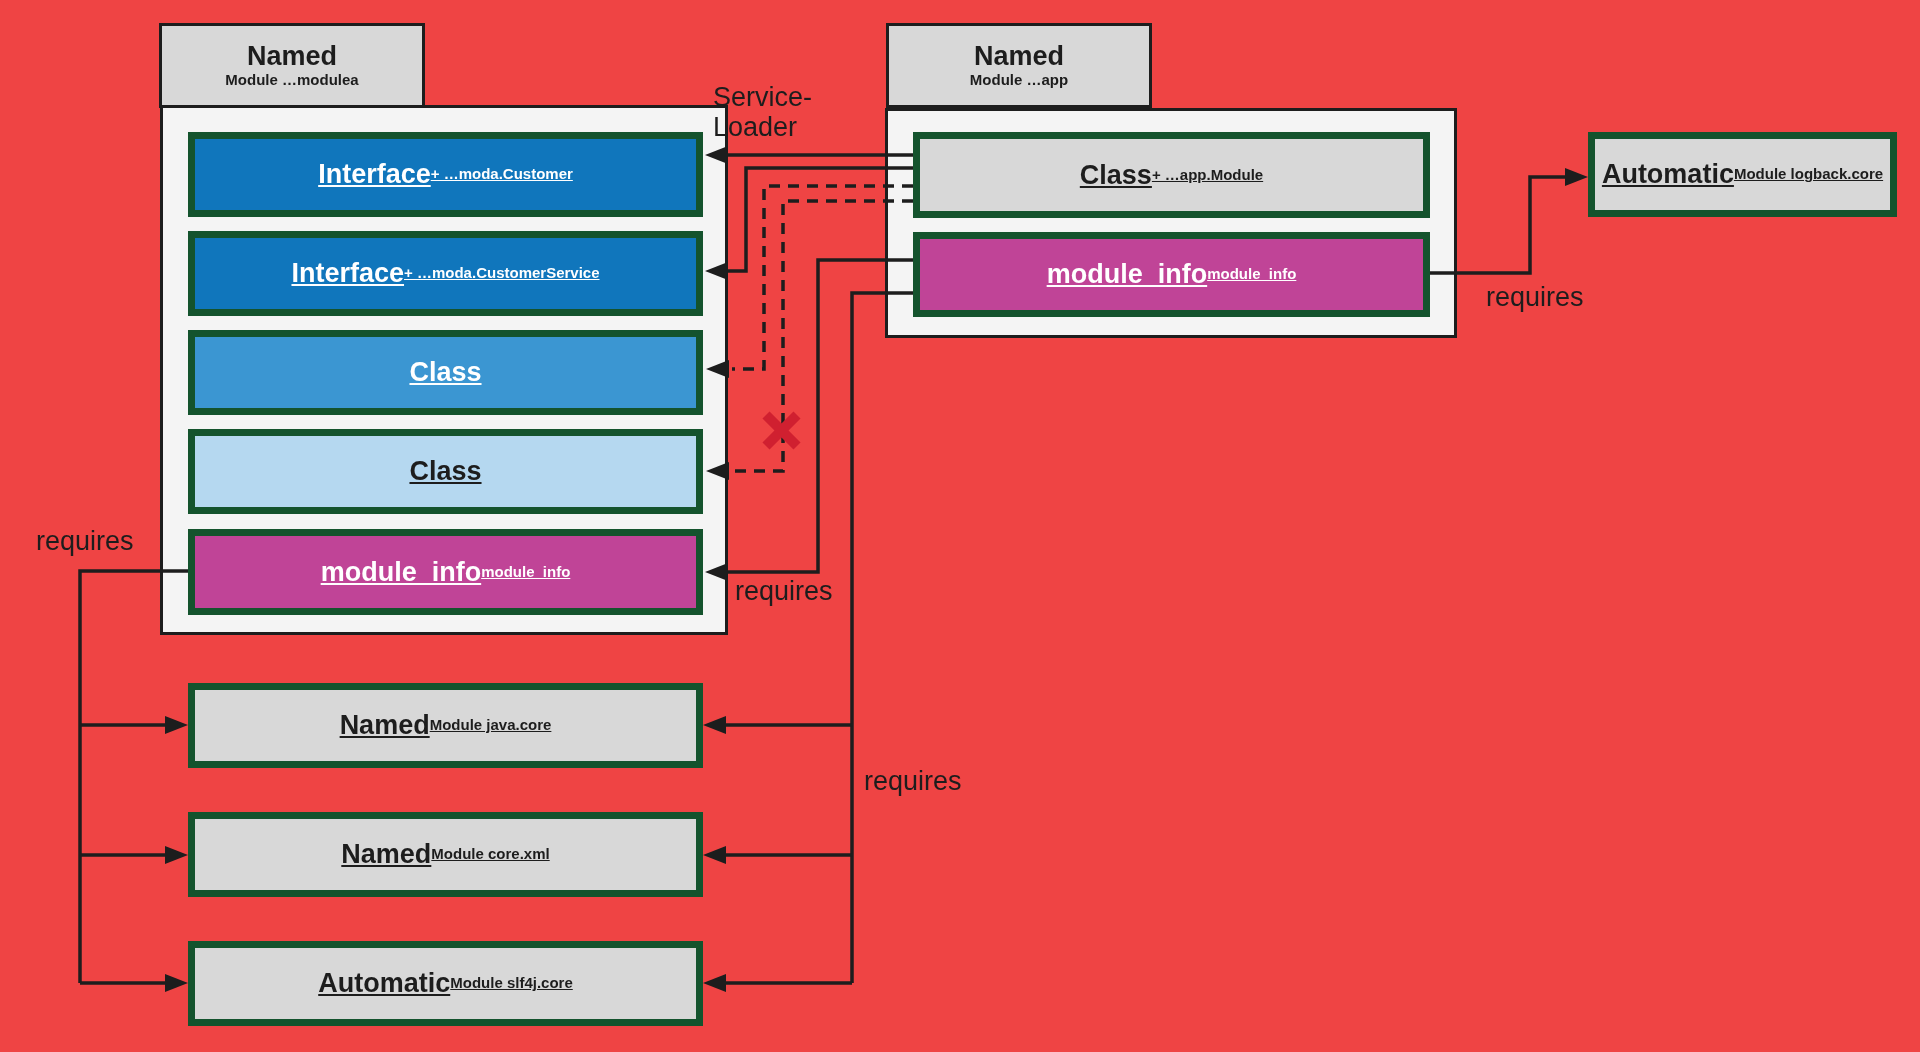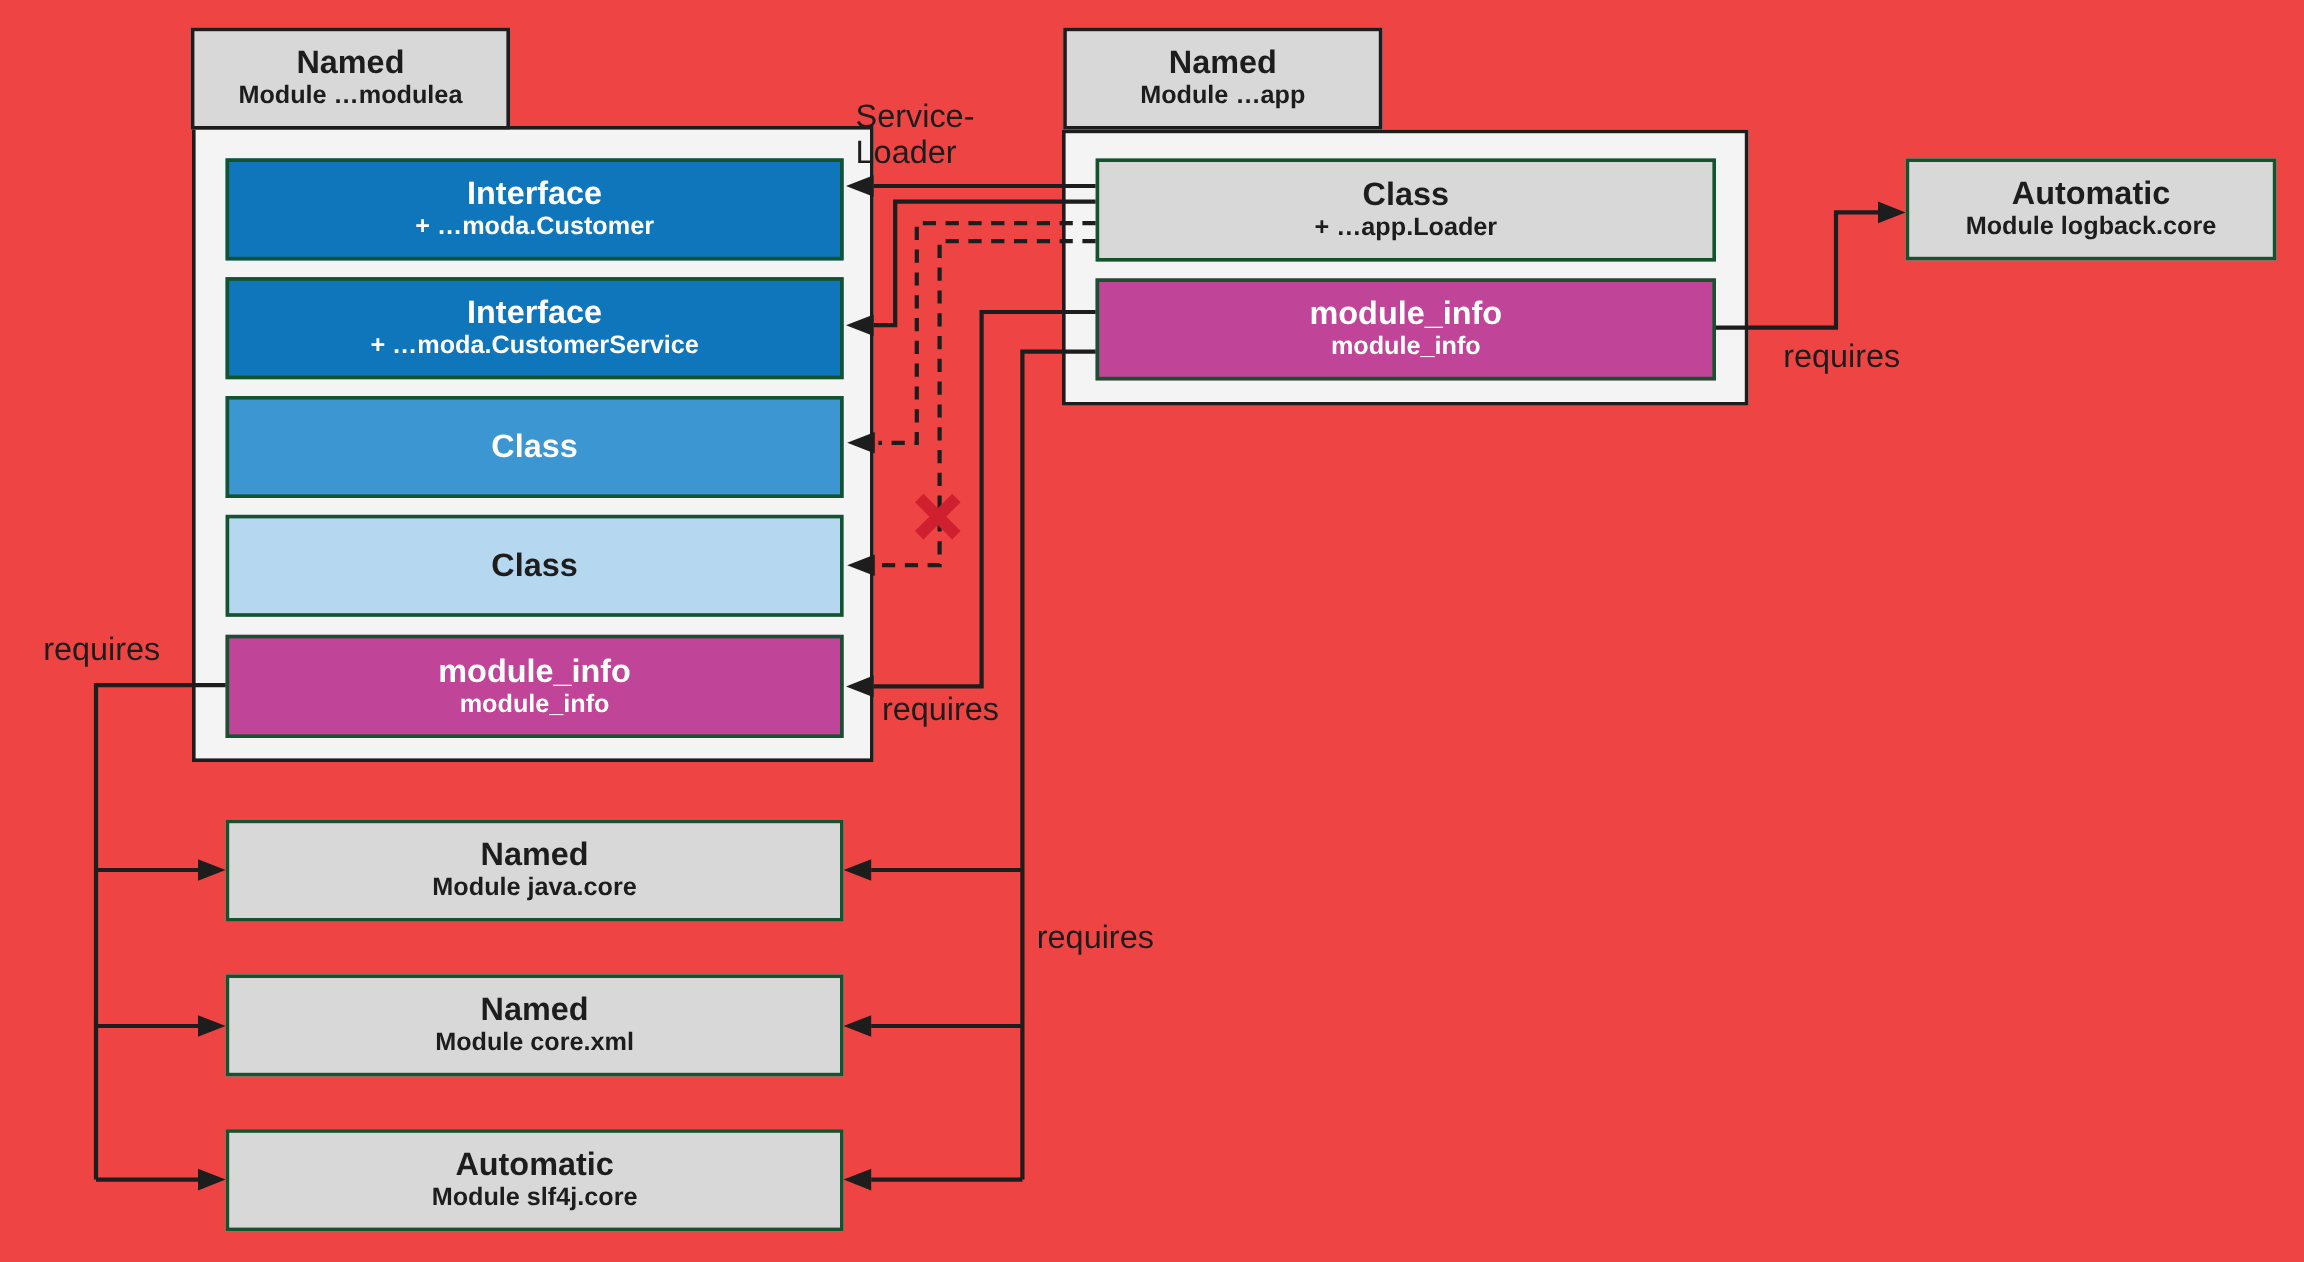--- a/index.html
+++ b/index.html
@@ -9,26 +9,27 @@
   }
   .container{
     position:absolute;background:#f4f4f4;border:3px solid #1d1d1d;box-sizing:border-box;
   }
   .tab{
     position:absolute;background:#d8d8d8;border:3px solid #1d1d1d;box-sizing:border-box;
     display:flex;flex-direction:column;justify-content:center;align-items:center;text-align:center;
     z-index:3;
   }
   .node{
-    position:absolute;border:3px solid #14532d;box-sizing:border-box;
-    display:flex;flex-direction:column;justify-content:center;align-items:center;text-align:center;
+    position:absolute;border:7px solid #14532d;box-sizing:border-box;
+    display:flex;flex-direction:row;justify-content:center;align-items:center;text-align:center;
     z-index:2;
+    text-decoration:underline;
   }
   .t{font-size:27px;font-weight:bold;line-height:1.12;}
-  .s{font-size:21px;font-weight:bold;line-height:1.25;}
+  .s{font-size:15px;font-weight:bold;line-height:1.25;}
   .fg-white{color:#ffffff;}
   .fg-black{color:#1d1d1d;}
   .lbl{
     position:absolute;font-size:27px;font-weight:normal;color:#1d1d1d;
     white-space:pre-line;line-height:1.12;z-index:5;
   }
   svg.wires{position:absolute;left:0;top:0;z-index:4;pointer-events:none;}
   svg .wire{fill:none;stroke-width:3.5;}
 </style>
 </head>
@@ -62,21 +63,21 @@
   </div>
 
   <div class="container" style="left: 885px; top: 108px; width: 572px; height: 230px; background-color: rgb(244, 244, 244);"></div>
   <div class="tab" style="left: 886px; top: 23px; width: 266px; height: 85px; background-color: rgb(216, 216, 216);">
     <div class="t fg-black">Named</div>
     <div class="s fg-black">Module …app</div>
   </div>
 
   <div class="node fg-black" style="left: 913px; top: 132px; width: 517px; height: 86px; background-color: rgb(216, 216, 216);">
     <div class="t">Class</div>
-    <div class="s">+ …app.Loader</div>
+    <div class="s">+ …app.Module</div>
   </div>
   <div class="node fg-white" style="left: 913px; top: 232px; width: 517px; height: 85px; background-color: rgb(192, 68, 151);">
     <div class="t">module_info</div>
     <div class="s">module_info</div>
   </div>
 
   <div class="node fg-black" style="left: 1588px; top: 132px; width: 309px; height: 85px; background-color: rgb(216, 216, 216);">
     <div class="t">Automatic</div>
     <div class="s">Module logback.core</div>
   </div>

